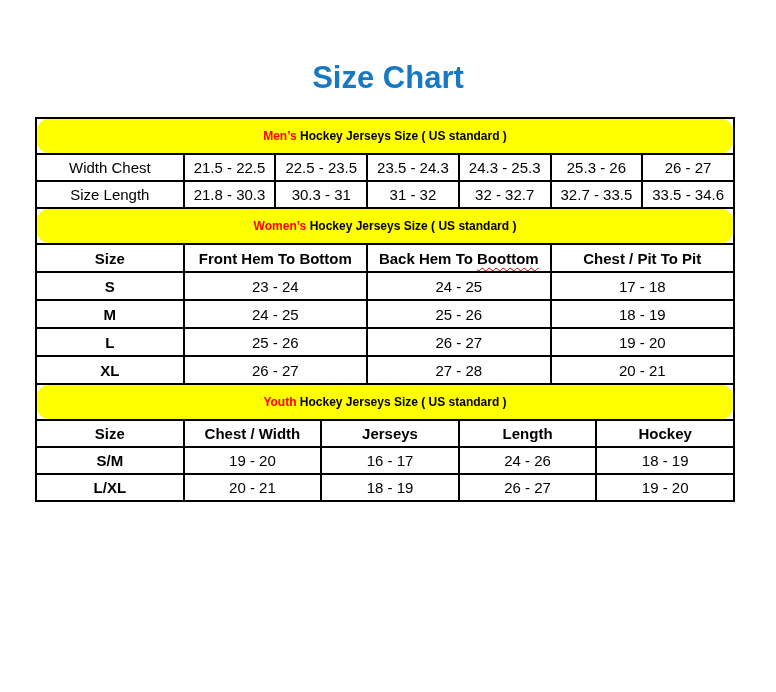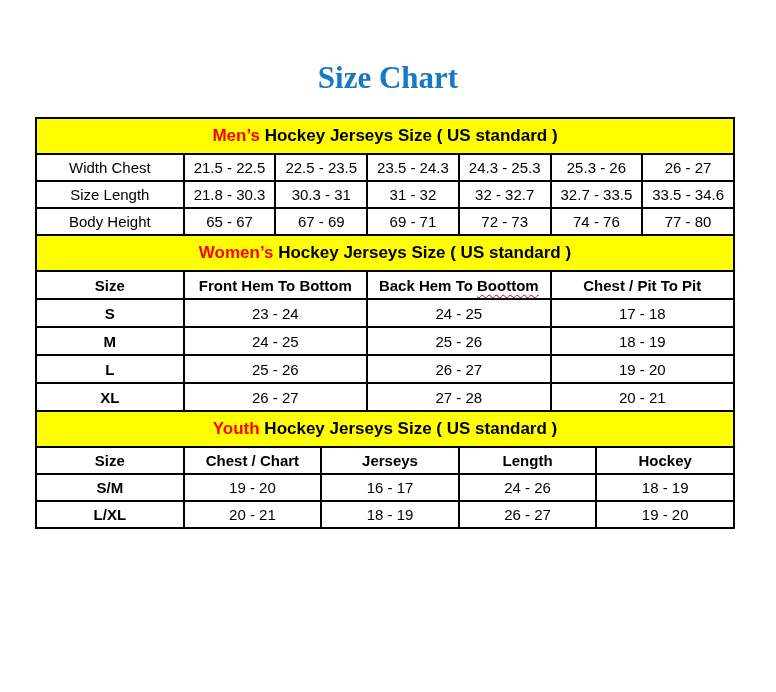--- a/index.html
+++ b/index.html
@@ -11,21 +11,20 @@
     overflow: hidden;
     font-family: "Liberation Sans", sans-serif;
     color: #000000;
   }
   .title {
     margin: 60px 0 0 0;
     text-align: center;
     font-size: 31px;
     font-weight: bold;
     color: var(--title_blue, #1778C3);
-    font-family: Liberation Serif, serif;
   }
   .chart {
     width: 700px;
     margin: 21px 0 0 35px;
   }
   table.section-table {
     border-collapse: collapse;
     width: 700px;
     table-layout: fixed;
   }
@@ -36,22 +35,23 @@
     border: 2px solid #000000;
     text-align: center;
     vertical-align: middle;
     padding: 0 2px;
     overflow: hidden;
     white-space: nowrap;
   }
   tr.band td {
     background: var(--band_yellow, #FFFF00);
     height: 34px;
-    font-size: 17px;
+    font-size: 12px;
     font-weight: bold;
+    border-radius: 15px;
   }
   tr.band .accent {
     color: var(--accent_red, #FF0000);
   }
   th {
     height: 25px;
     font-size: 15px;
     font-weight: bold;
   }
   td.cell {
@@ -103,29 +103,20 @@
     </tr>
     <tr>
       <td class="cell">Size Length</td>
       <td class="cell">21.8 - 30.3</td>
       <td class="cell">30.3 - 31</td>
       <td class="cell">31 - 32</td>
       <td class="cell">32 - 32.7</td>
       <td class="cell">32.7 - 33.5</td>
       <td class="cell">33.5 - 34.6</td>
     </tr>
-    <tr>
-      <td class="cell">Body Height</td>
-      <td class="cell">65 - 67</td>
-      <td class="cell">67 - 69</td>
-      <td class="cell">69 - 71</td>
-      <td class="cell">72 - 73</td>
-      <td class="cell">74 - 76</td>
-      <td class="cell">77 - 80</td>
-    </tr>
   </tbody>
     </table>
 
   <table class="section-table women-table">
     <colgroup>
       <col style="width:21.15%">
       <col style="width:26.28%">
         <col style="width:26.28%">
         <col style="width:26.28%">
     </colgroup>
@@ -173,21 +164,21 @@
         <col style="width:19.71%">
         <col style="width:19.71%">
         <col style="width:19.71%">
     </colgroup>
     <tbody>
         <tr class="band">
       <td colspan="5"><span class="accent">Youth</span><span> Hockey Jerseys Size ( US standard )</span></td>
     </tr>
     <tr>
       <th>Size</th>
-      <th>Chest / Chart</th>
+      <th>Chest / Width</th>
       <th>Jerseys</th>
       <th>Length</th>
       <th>Hockey</th>
     </tr>
     <tr>
       <td class="cell bold-label">S/M</td>
       <td class="cell">19 - 20</td>
       <td class="cell">16 - 17</td>
       <td class="cell">24 - 26</td>
       <td class="cell">18 - 19</td>

